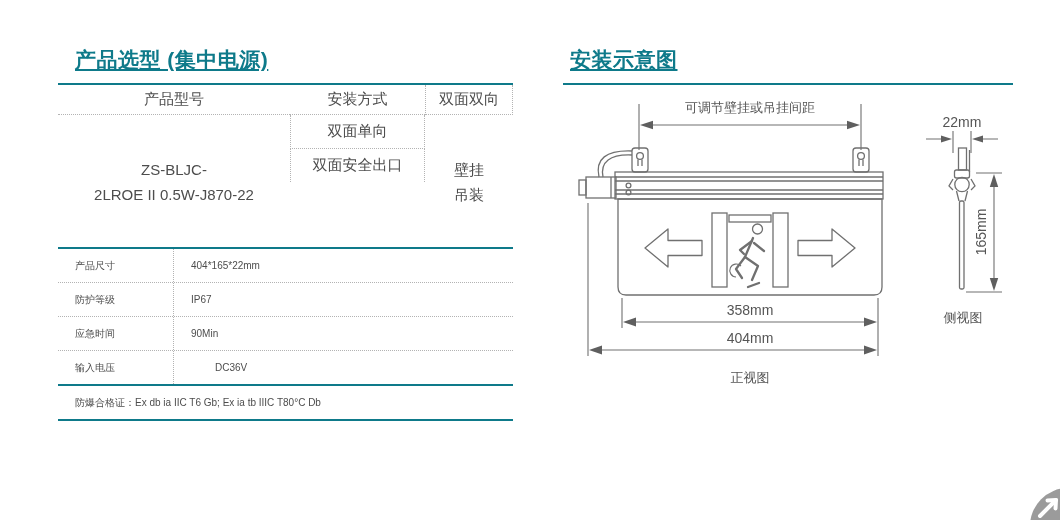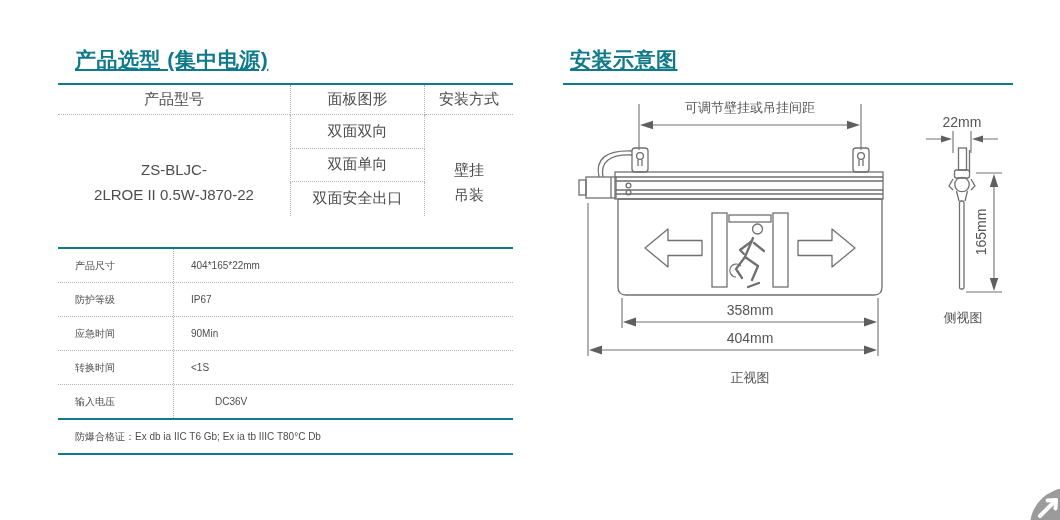--- a/index.html
+++ b/index.html
@@ -60,21 +60,20 @@
     background:#9b9b9b;cursor:pointer;
   }
 </style>
 </head>
 <body>
 
 <div class="section-title" id="title-left">产品选型 (集中电源)</div>
 
 <div class="sel-table">
   <div class="cell hdr">产品型号</div>
-  <div class="cell hdr mid-col">面板图形</div>
   <div class="cell hdr">安装方式</div>
 
   <div class="cell span-cell c-model">
     <span>ZS-BLJC-</span>
     <span>2LROE II 0.5W-J870-22</span>
   </div>
 
   <div class="cell mid-col opt">双面双向</div>
   <div class="cell mid-col opt">双面单向</div>
   <div class="cell mid-col opt last">双面安全出口</div>
@@ -90,24 +89,20 @@
     <div class="spec-label">产品尺寸</div>
     <div class="spec-value">404*165*22mm</div>
   </div>
   <div class="spec-row">
     <div class="spec-label">防护等级</div>
     <div class="spec-value">IP67</div>
   </div>
   <div class="spec-row">
     <div class="spec-label">应急时间</div>
     <div class="spec-value">90Min</div>
-  </div>
-  <div class="spec-row">
-    <div class="spec-label">转换时间</div>
-    <div class="spec-value">&lt;1S</div>
   </div>
   <div class="spec-row last">
     <div class="spec-label">输入电压</div>
     <div class="spec-value">DC36V</div>
   </div>
   <div class="cert-row">防爆合格证：Ex db ia IIC T6 Gb; Ex ia tb IIIC T80°C Db</div>
 </div>
 
 <div class="section-title" id="title-right">安装示意图</div>
 <div class="title-rule" id="rule-right"></div>

